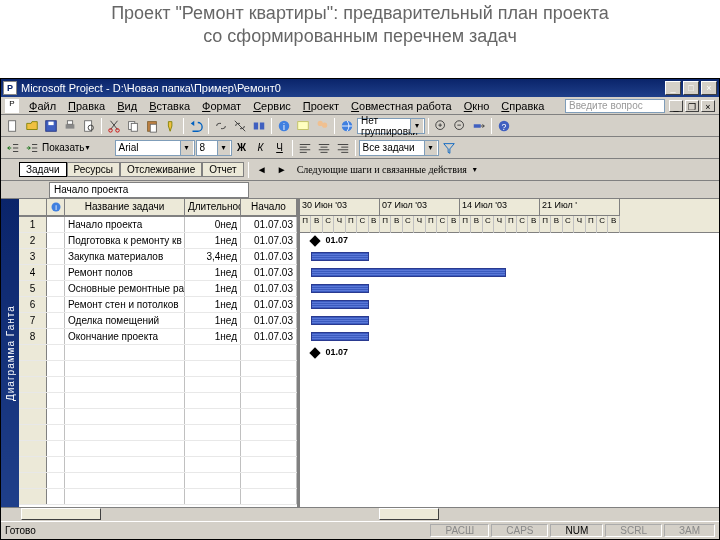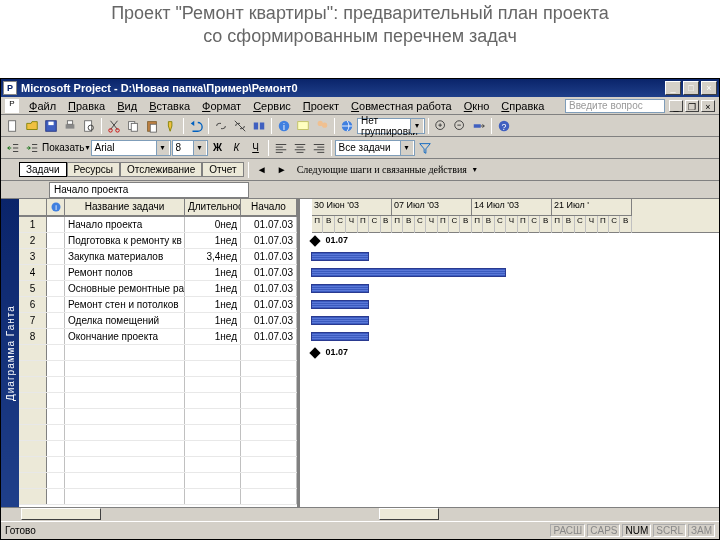--- a/index.html
+++ b/index.html
@@ -1,21 +1,21 @@
 <!DOCTYPE html>
 <html><head>
 <meta charset="utf-8">
 <style>
   * { box-sizing: border-box; margin: 0; padding: 0; }
   body { font-family: Tahoma, Arial, sans-serif; font-size: 10px; background: #fff; width: 720px; height: 540px; overflow: hidden; position: relative; }
   .slide-title { text-align: center; font-size: 18px; color: #666; line-height: 1.3; padding: 2px 8px 6px; }
   .app-window { position: absolute; top: 78px; left: 0; right: 0; bottom: 0; border: 1px solid #000; display: flex; flex-direction: column; background: #d4d0c8; }
   .titlebar { background: linear-gradient(#0a246a,#1f3f8a); color: #fff; height: 18px; display: flex; align-items: center; padding: 0 2px; font-size: 11px; }
   .titlebar .icon { width: 14px; height: 14px; background: #fff; border: 1px solid #888; margin-right: 4px; display:flex;align-items:center;justify-content:center;color:#0a246a;font-weight:bold;font-size:9px; }
-  .titlecaption { flex: 1; white-space: nowrap; overflow: hidden; font-weight: bold; }
+  .titlecaption { flex: 1; white-space: nowrap; overflow: hidden; font-weight: normal; }
   .winbtns { display: flex; gap: 2px; }
   .winbtn { width: 16px; height: 14px; background: #d4d0c8; border: 1px solid #fff; border-right-color:#404040;border-bottom-color:#404040; font-size: 9px; text-align: center; line-height: 12px; }
   .menubar { background: #d4d0c8; height: 18px; display: flex; align-items: center; padding: 0 4px; font-size: 11px; color: #000; border-bottom: 1px solid #808080; }
   .menubar .mi { padding: 0 6px; }
   .menubar .help-search { margin-left: auto; background:#fff; border:1px solid #7f9db9; width: 100px; height: 14px; color:#999; padding:0 3px; font-size:10px; line-height:12px;}
   .menubar .mdi { display:flex; gap:2px; margin-left:4px;}
   .mdi .winbtn { width:14px;height:12px;}
   .toolbar { background: #d4d0c8; height: 22px; display: flex; align-items: center; padding: 0 3px; border-bottom: 1px solid #808080; gap:1px; }
   .tbtn { width: 18px; height: 18px; border: 1px solid transparent; display:flex;align-items:center;justify-content:center; }
   .tbtn svg { width:14px;height:14px; }
@@ -34,35 +34,35 @@
   .ghead div { background:#ece9d8; border-right:1px solid #808080; border-bottom:1px solid #808080; text-align:center;}
   .c-id { width:28px; text-align:center; background:#ece9d8;}
   .c-i { width:18px; text-align:center;}
   .c-name { width:120px;}
   .c-dur { width:56px; text-align:right;}
   .c-start { width:56px; text-align:right;}
   .gbody { flex:1; background:#fff;}
   .grow { display:flex; height:16px; border-bottom:1px solid #e8e8e8;}
   .grow .c-id { background:#ece9d8; border-right:1px solid #808080; text-align:center;}
   .gantt-area { flex:1; position: relative; background:#fff; overflow:hidden; }
-  .timehead { position:absolute; top:0; left:12px; right:0; height:34px; background:#ece9d8; border-bottom:1px solid #808080; z-index:2;}
+  .timehead { position:absolute; top:0; left:0; right:0; height:34px; background:#ece9d8; border-bottom:1px solid #808080; z-index:2;}
   .weekrow { display:flex; height:17px;}
   .weekrow .wk { border-right:1px solid #808080; border-bottom:1px solid #808080; font-size:9px; text-align:left; padding:1px 2px; overflow:hidden;white-space:nowrap;}
   .dayrow { display:flex; height:17px;}
   .dayrow .dy { border-right:1px solid #c0c0c0; font-size:8px; text-align:center; overflow:hidden; width:11.43px;}
   .gantt-body { position:absolute; top:34px; left:0; right:0; bottom:0;}
   .gantt-row { height:16px; position:relative; border-bottom:1px solid transparent;}
   .bar { position:absolute; top:3px; height:9px; background: repeating-linear-gradient(0deg,#3b5bbf,#3b5bbf 1px,#5a78d8 1px,#5a78d8 2px); border:1px solid #2a3a90;}
   .milestone { position:absolute; width:8px; height:8px; background:#000; transform: rotate(45deg); top:4px;}
   .mlabel { position:absolute; font-size:9px; top:2px; font-weight:bold;}
   .hscroll { height:14px; background:#d4d0c8; border-top:1px solid #808080; display:flex;}
   .hscroll .thumb { background:#ece9d8; border:1px solid #fff;border-right-color:#404040;border-bottom-color:#404040; height:12px;}
   .statusbar { height:18px; background:#d4d0c8; border-top:1px solid #fff; display:flex; align-items:center; font-size:10px; padding:0 4px;}
   .statusbar .sp { flex:1;}
-  .statusbar .ind { border:1px inset #fff; padding:0 2px; margin-left:2px; color:#888;}
+  .statusbar .ind { border:1px inset #fff; padding:0 14px; margin-left:2px; color:#888;}
   .statusbar .ind.active { color:#000;}
 </style>
 </head>
 <body>
 
 <div class="slide-title">Проект "Ремонт квартиры": предварительный план проекта<br>со сформированным перечнем задач</div>
 
 <div class="app-window">
   <div class="titlebar">
     <div class="icon">P</div>
@@ -225,21 +225,21 @@
         </svg>
       </div>
     <div class="tbtn">
         <svg viewBox="0 0 16 16">
           <path d="M2 8l4 0M4 6l2 2-2 2" stroke="#060" fill="none"></path>
           <path d="M8 4h6M8 8h6M8 12h6" stroke="#333"></path>
         </svg>
       </div>
     <span class="lbl">Показать</span>
       <span style="font-size:8px;">▾</span>
-    <div class="combo" style="width:80px;">Arial</div>
+    <div class="combo" style="width:80px;margin-left:24px;">Arial</div>
     <div class="combo" style="width:36px;">8</div>
     <div class="tbtn">
         <b>Ж</b>
       </div>
     <div class="tbtn">
         <i>К</i>
       </div>
     <div class="tbtn">
         <u>Ч</u>
       </div>

